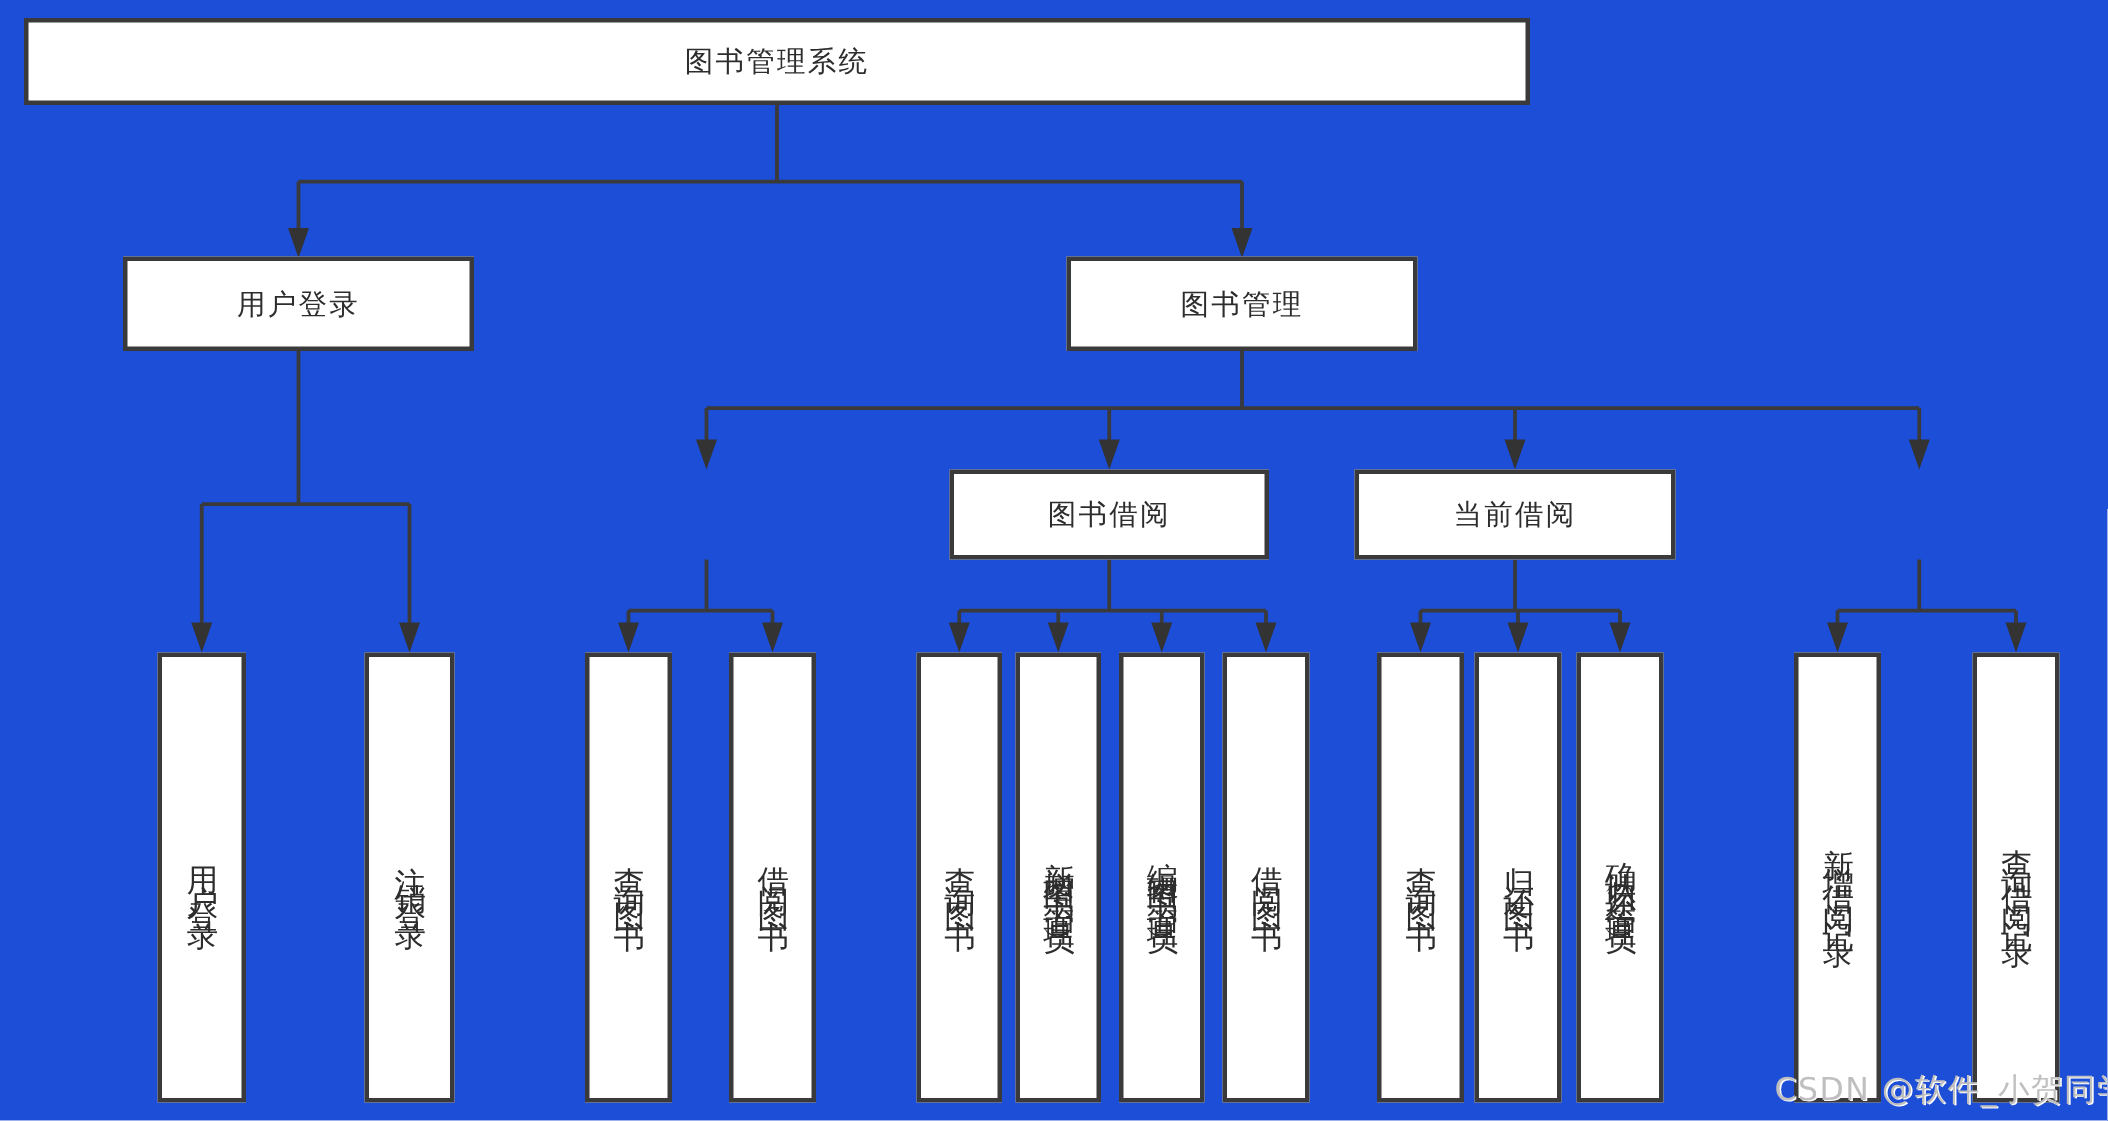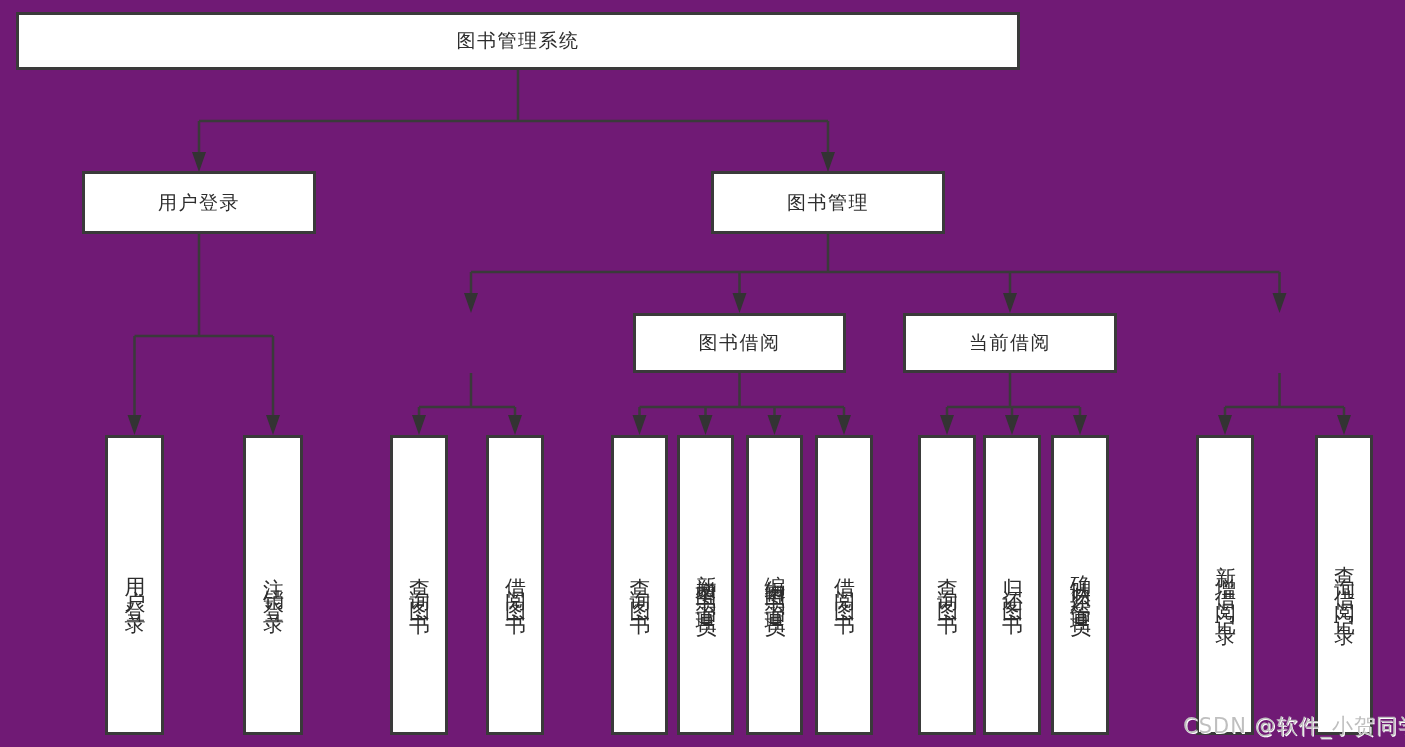--- a/index.html
+++ b/index.html
@@ -1,20 +1,20 @@
 <!DOCTYPE html>
 <html><head>
 <meta charset="utf-8">
 <style>
   html, body { margin:0; padding:0; background:#ffffff; }
   .stage {
     position: relative;
     width: 1405px;
     height: 747px;
-    background: #701a75;
+    background: #1d4ed8;
     font-family: "DejaVu Sans", "Liberation Sans", sans-serif;
     color: #2d2d2d;
     overflow: hidden;
   }
   svg.connectors {
     position: absolute;
     left: 0; top: 0;
     width: 1405px; height: 747px;
     z-index: 0;
   }

